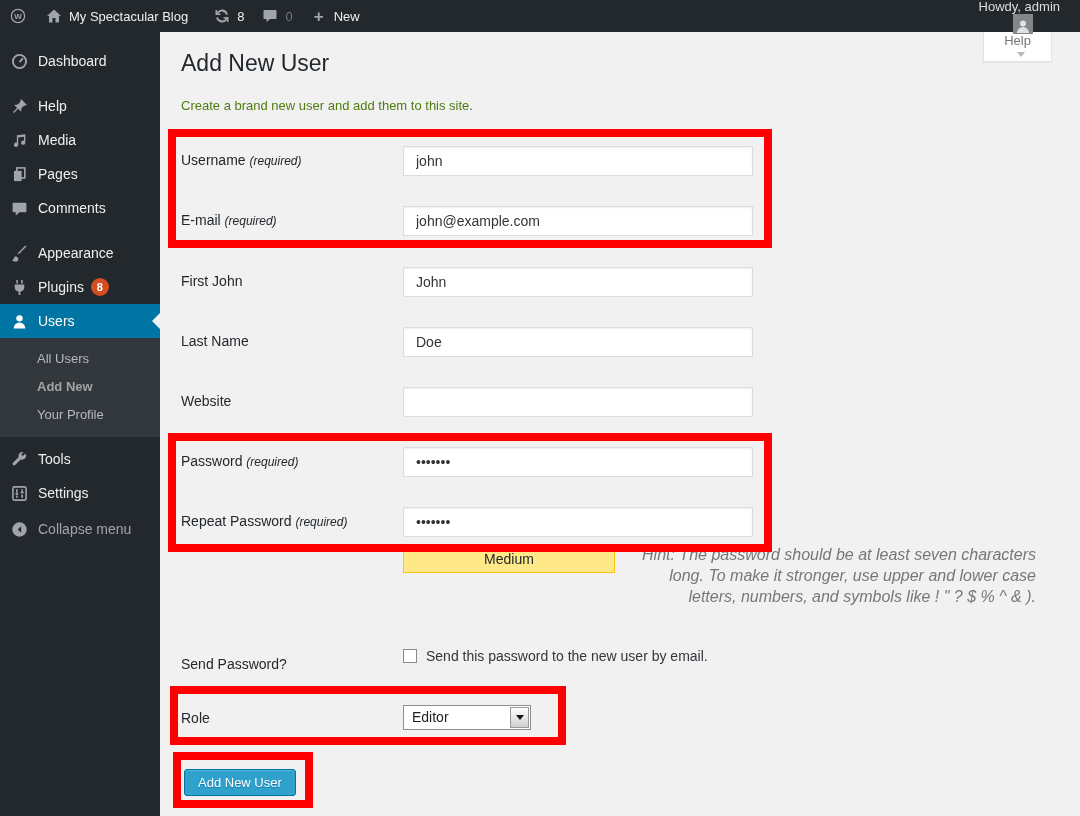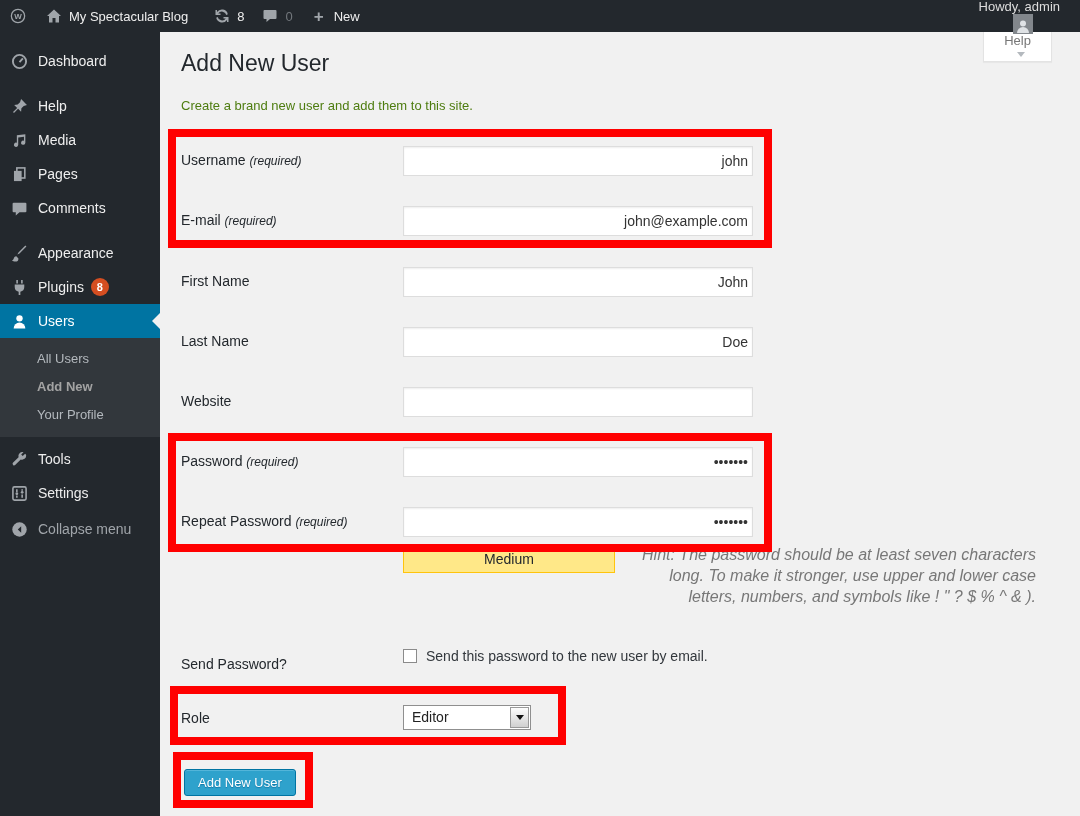--- a/index.html
+++ b/index.html
@@ -66,23 +66,23 @@
     color:#777; font-size:13px; cursor:pointer; box-shadow:0 1px 1px rgba(0,0,0,0.04);flex-direction:column;
   }
   #help-caret { width:0; height:0; margin-left:7px; border:4px solid transparent; border-top:5px solid #b4b9be; margin-top:4px; }
   #page-title { position:absolute; left:21px; top:18px; font-size:23px; font-weight:400; color:#23282d; margin:0; }
   #page-desc { position:absolute; left:21px; top:66px; font-size:13px; color:#4d7c0f; margin:0; }
 
   .lbl { position:absolute; left:21px; font-size:14px; color:#23282d; }
   .req { font-style:italic; font-size:12px; color:#23282d; }
   .txt {
     position:absolute; left:243px; width:350px; height:30px;
-    border:1px solid #ddd; background:#fff; padding:0 4px;
+    border:1px solid #ddd; background:#fff; padding:0 12px;
     font-size:14px; color:#333; font-family:inherit;
-    box-shadow: inset 0 1px 2px rgba(0,0,0,0.07); outline:none;text-align:right;
+    box-shadow: inset 0 1px 2px rgba(0,0,0,0.07); outline:none;
   }
 
   
   #hint-block { position:absolute; left:236px; top:512px; width:640px; }
   #strength {
     float:left; width:212px; height:27px; margin:2px 5px 8px 7px;
     background:#ffe888; border:1px solid #ffc40d;
     text-align:center; line-height:25px; font-size:14px; color:#23282d;
   }
   #hint-text { font-style:italic; font-size:16px; line-height:21px; color:#777; text-align:right; }
@@ -294,21 +294,21 @@
   <div class="lbl" style="top:120px;">
     <span>Username</span>&nbsp;<span class="req">(required)</span>
   </div>
   <input class="txt" style="top: 114px;" type="text" value="john">
 
   <div class="lbl" style="top:180px;">
     <span>E-mail</span>&nbsp;<span class="req">(required)</span>
   </div>
   <input class="txt" style="top: 174px;" type="text" value="john@example.com">
 
-  <div class="lbl" style="top:241px;">First Name</div>
+  <div class="lbl" style="top:241px;">First John</div>
   <input class="txt" style="top: 235px;" type="text" value="John">
 
   <div class="lbl" style="top:301px;">Last Name</div>
   <input class="txt" style="top: 295px;" type="text" value="Doe">
 
   <div class="lbl" style="top:361px;">Website</div>
   <input class="txt" style="top: 355px;" type="text" value="">
 
   <div class="lbl" style="top:421px;">
     <span>Password</span>&nbsp;<span class="req">(required)</span>

